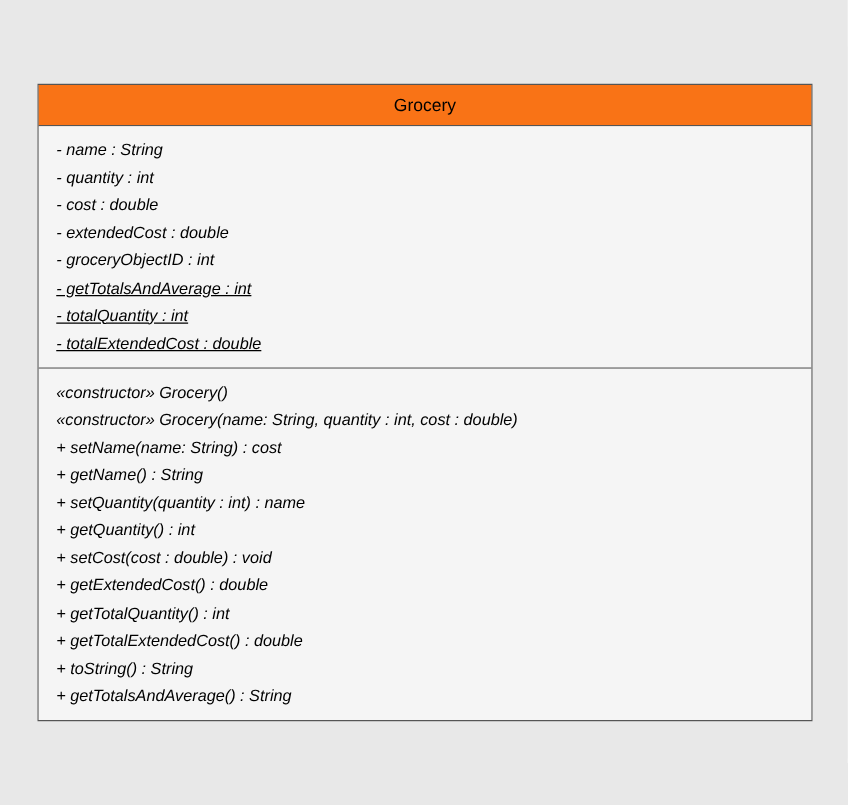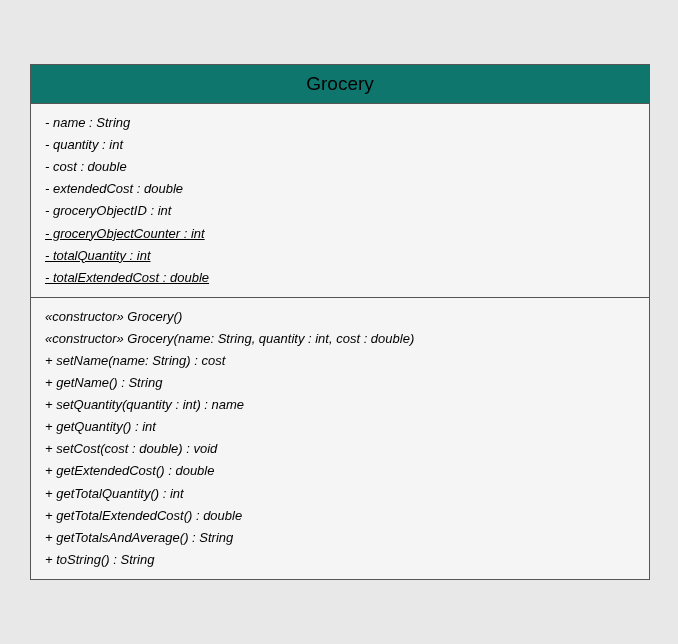--- a/index.html
+++ b/index.html
@@ -20,22 +20,22 @@
     .uml-class {
       border: 1.5px solid #555;
       background: #f5f5f5;
       width: 620px;
       margin: 0 auto;
     }
     .uml-header {
       border-bottom: 1.5px solid #555;
       padding: 8px 12px;
       text-align: center;
-      font-size: 19px;
-      background: #0f766e;
+      font-size: 14px;
+      background: #f97316;
     }
     .uml-attributes {
       border-bottom: 1.5px solid #555;
       padding: 8px 14px;
       line-height: 1.7;
       background: #f5f5f5;
     }
     .uml-methods {
       padding: 8px 14px;
       line-height: 1.7;
@@ -57,32 +57,32 @@
   <div class="uml-class">
     <div class="uml-header">
       <span>Grocery</span>
     </div>
     <div class="uml-attributes" id="attrs-container">
     <span class="uml-line">- name : String</span>
         <span class="uml-line">- quantity : int</span>
         <span class="uml-line">- cost : double</span>
         <span class="uml-line">- extendedCost : double</span>
         <span class="uml-line">- groceryObjectID : int</span>
-        <span class="uml-line underline">- groceryObjectCounter : int</span>
+        <span class="uml-line underline">- getTotalsAndAverage : int</span>
         <span class="uml-line underline">- totalQuantity : int</span>
         <span class="uml-line underline">- totalExtendedCost : double</span>
       </div>
     <div class="uml-methods" id="methods-container">
     <span class="uml-line">«constructor» Grocery()</span>
         <span class="uml-line">«constructor» Grocery(name: String, quantity : int, cost : double)</span>
         <span class="uml-line">+ setName(name: String) : cost</span>
         <span class="uml-line">+ getName() : String</span>
         <span class="uml-line">+ setQuantity(quantity : int) : name</span>
         <span class="uml-line">+ getQuantity() : int</span>
         <span class="uml-line">+ setCost(cost : double) : void</span>
         <span class="uml-line">+ getExtendedCost() : double</span>
         <span class="uml-line">+ getTotalQuantity() : int</span>
         <span class="uml-line">+ getTotalExtendedCost() : double</span>
+        <span class="uml-line">+ toString() : String</span>
         <span class="uml-line">+ getTotalsAndAverage() : String</span>
-        <span class="uml-line">+ toString() : String</span>
       </div>
   </div>
 </div>
 
 </body></html>

